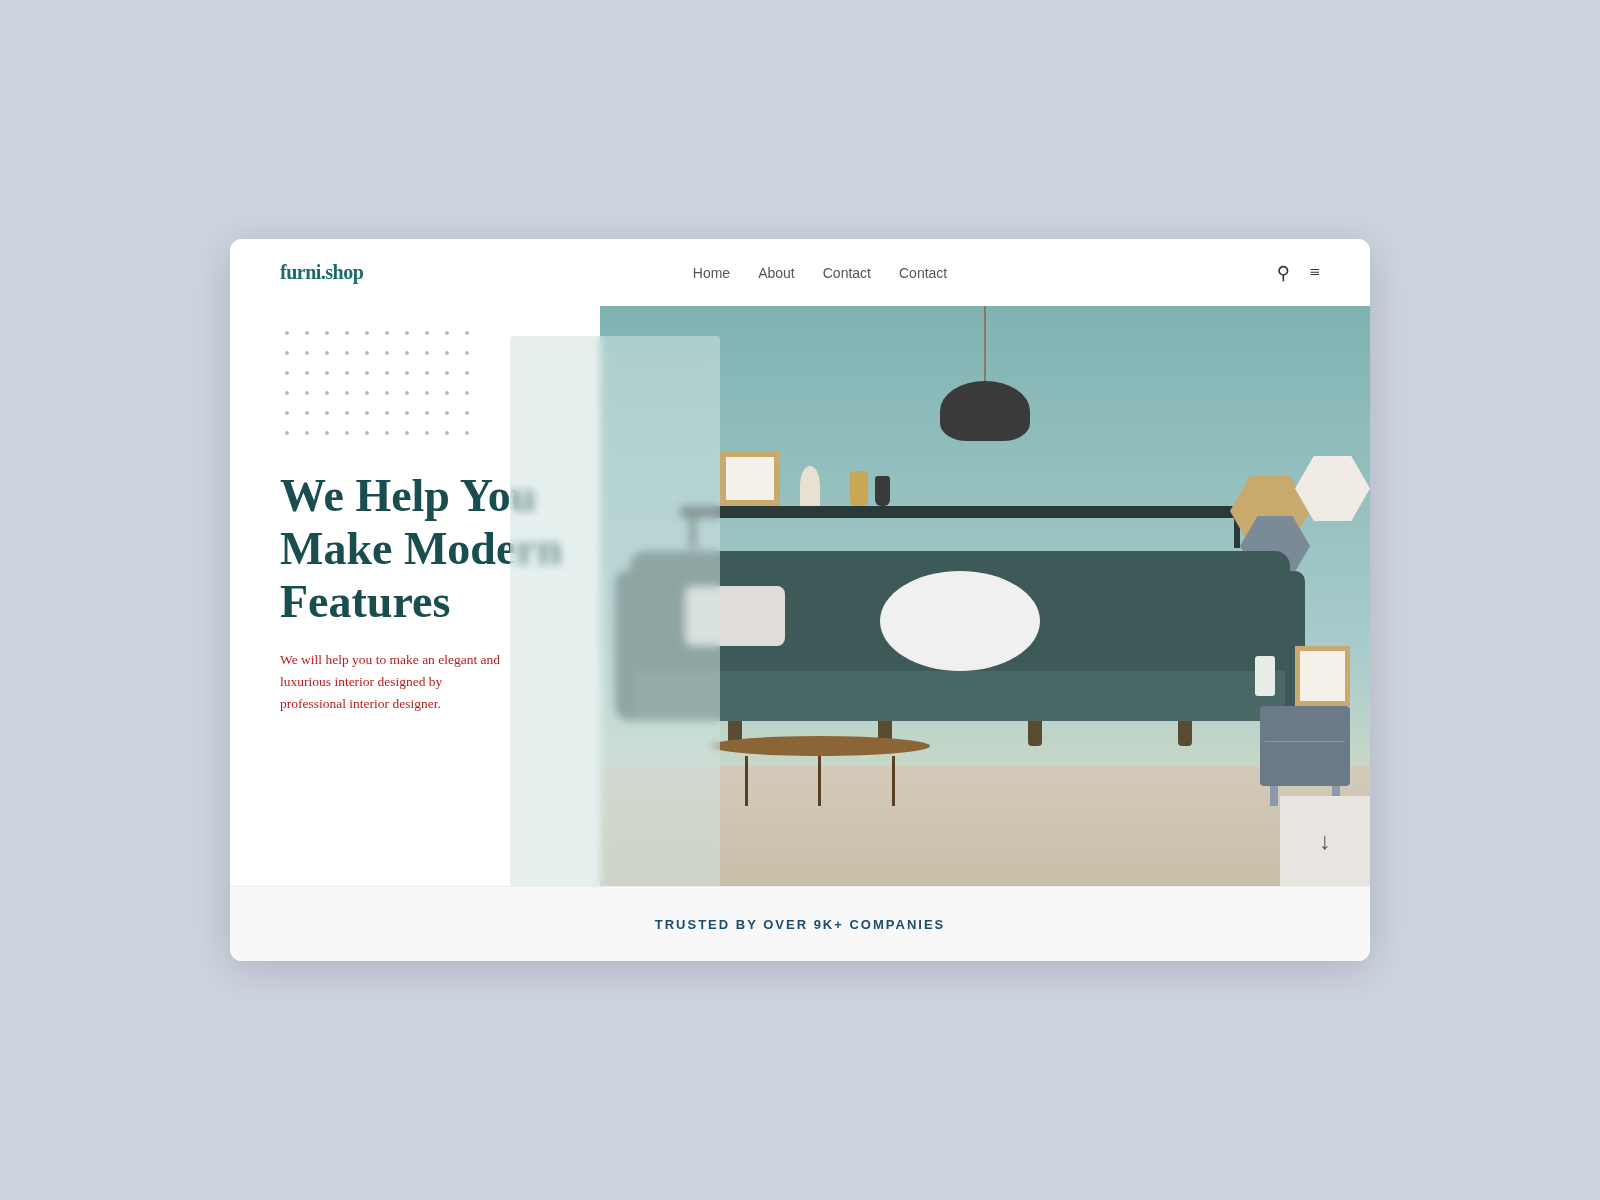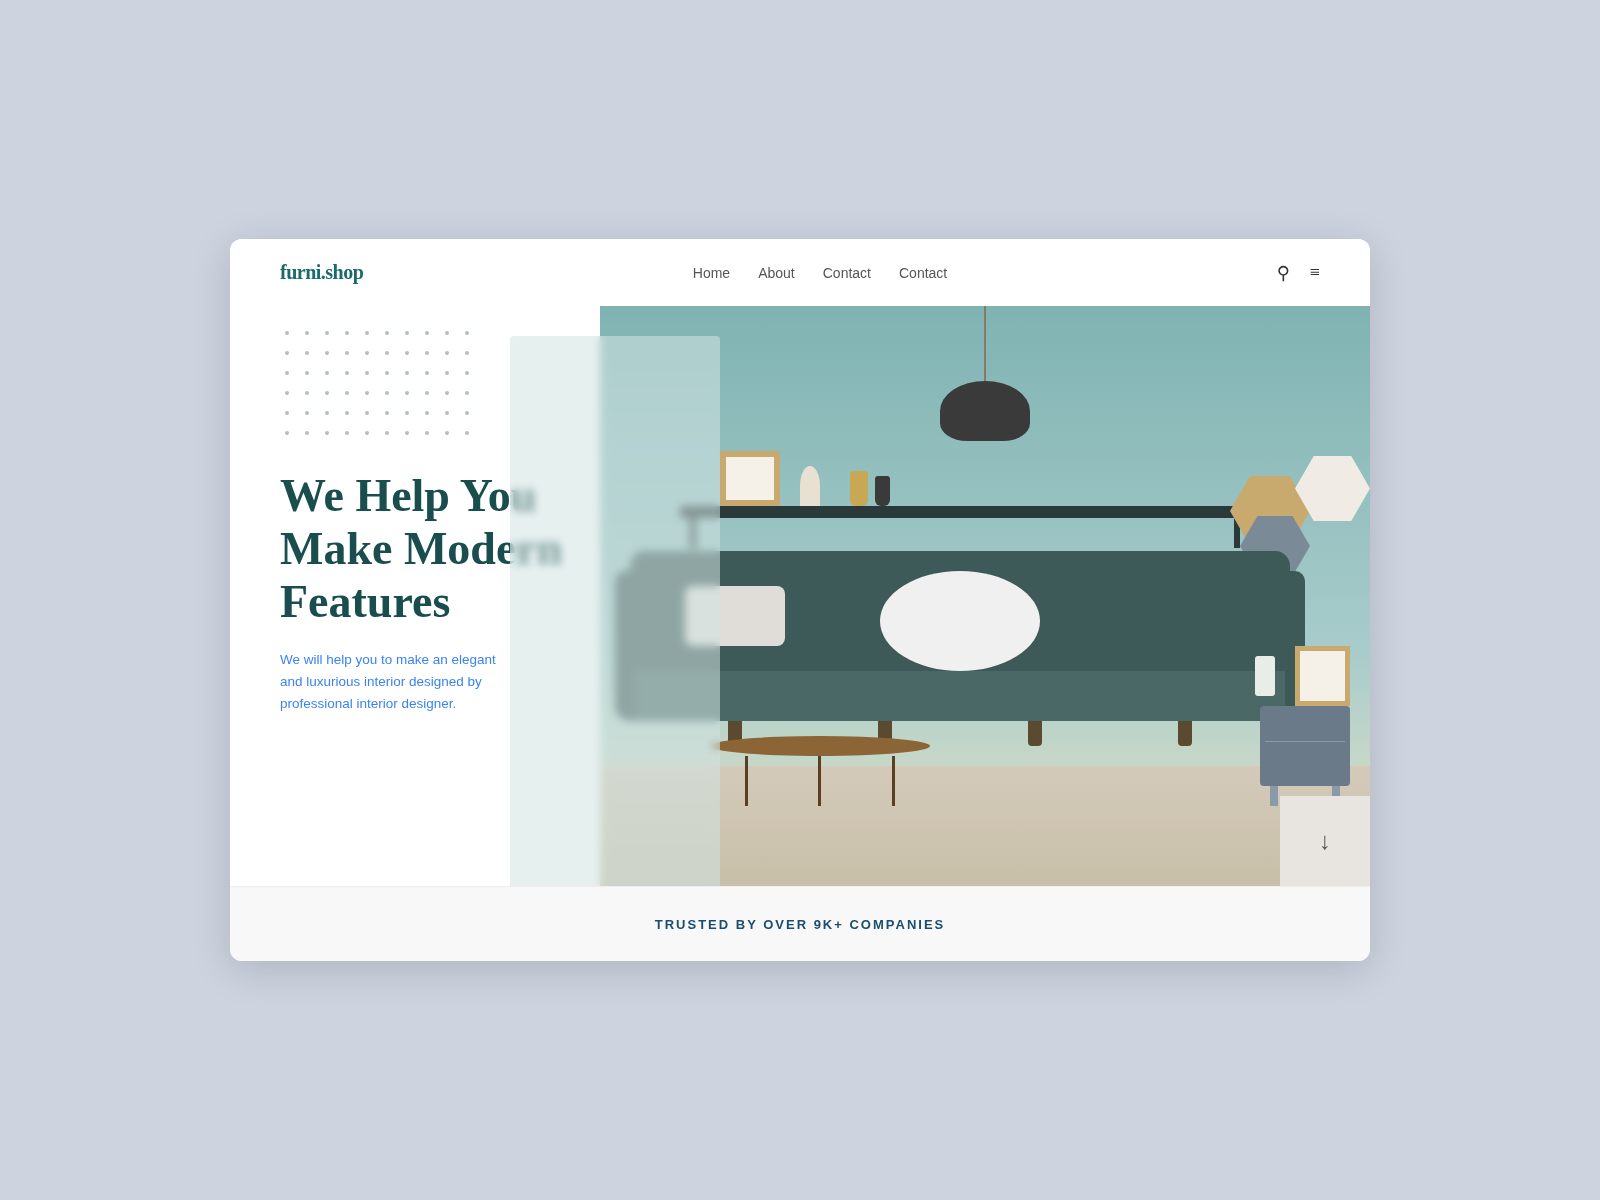--- a/index.html
+++ b/index.html
@@ -104,23 +104,23 @@
       font-weight: 800;
       color: #1a4d4d;
       line-height: 1.15;
       font-family: Georgia, serif;
       margin-bottom: 20px;
       margin-top: 10px;
     }
 
     .hero-subtext {
       font-size: 13.5px;
-      color: #3b82f6;
+      color: #b91c1c;
       line-height: 1.65;
-      font-family: Liberation Sans, sans-serif;
+      font-family: Liberation Serif, serif;
       max-width: 230px;
     }
 
     
     .frosted-card {
       position: absolute;
       left: 280px;
       top: 30px;
       width: 210px;
       height: 620px;

